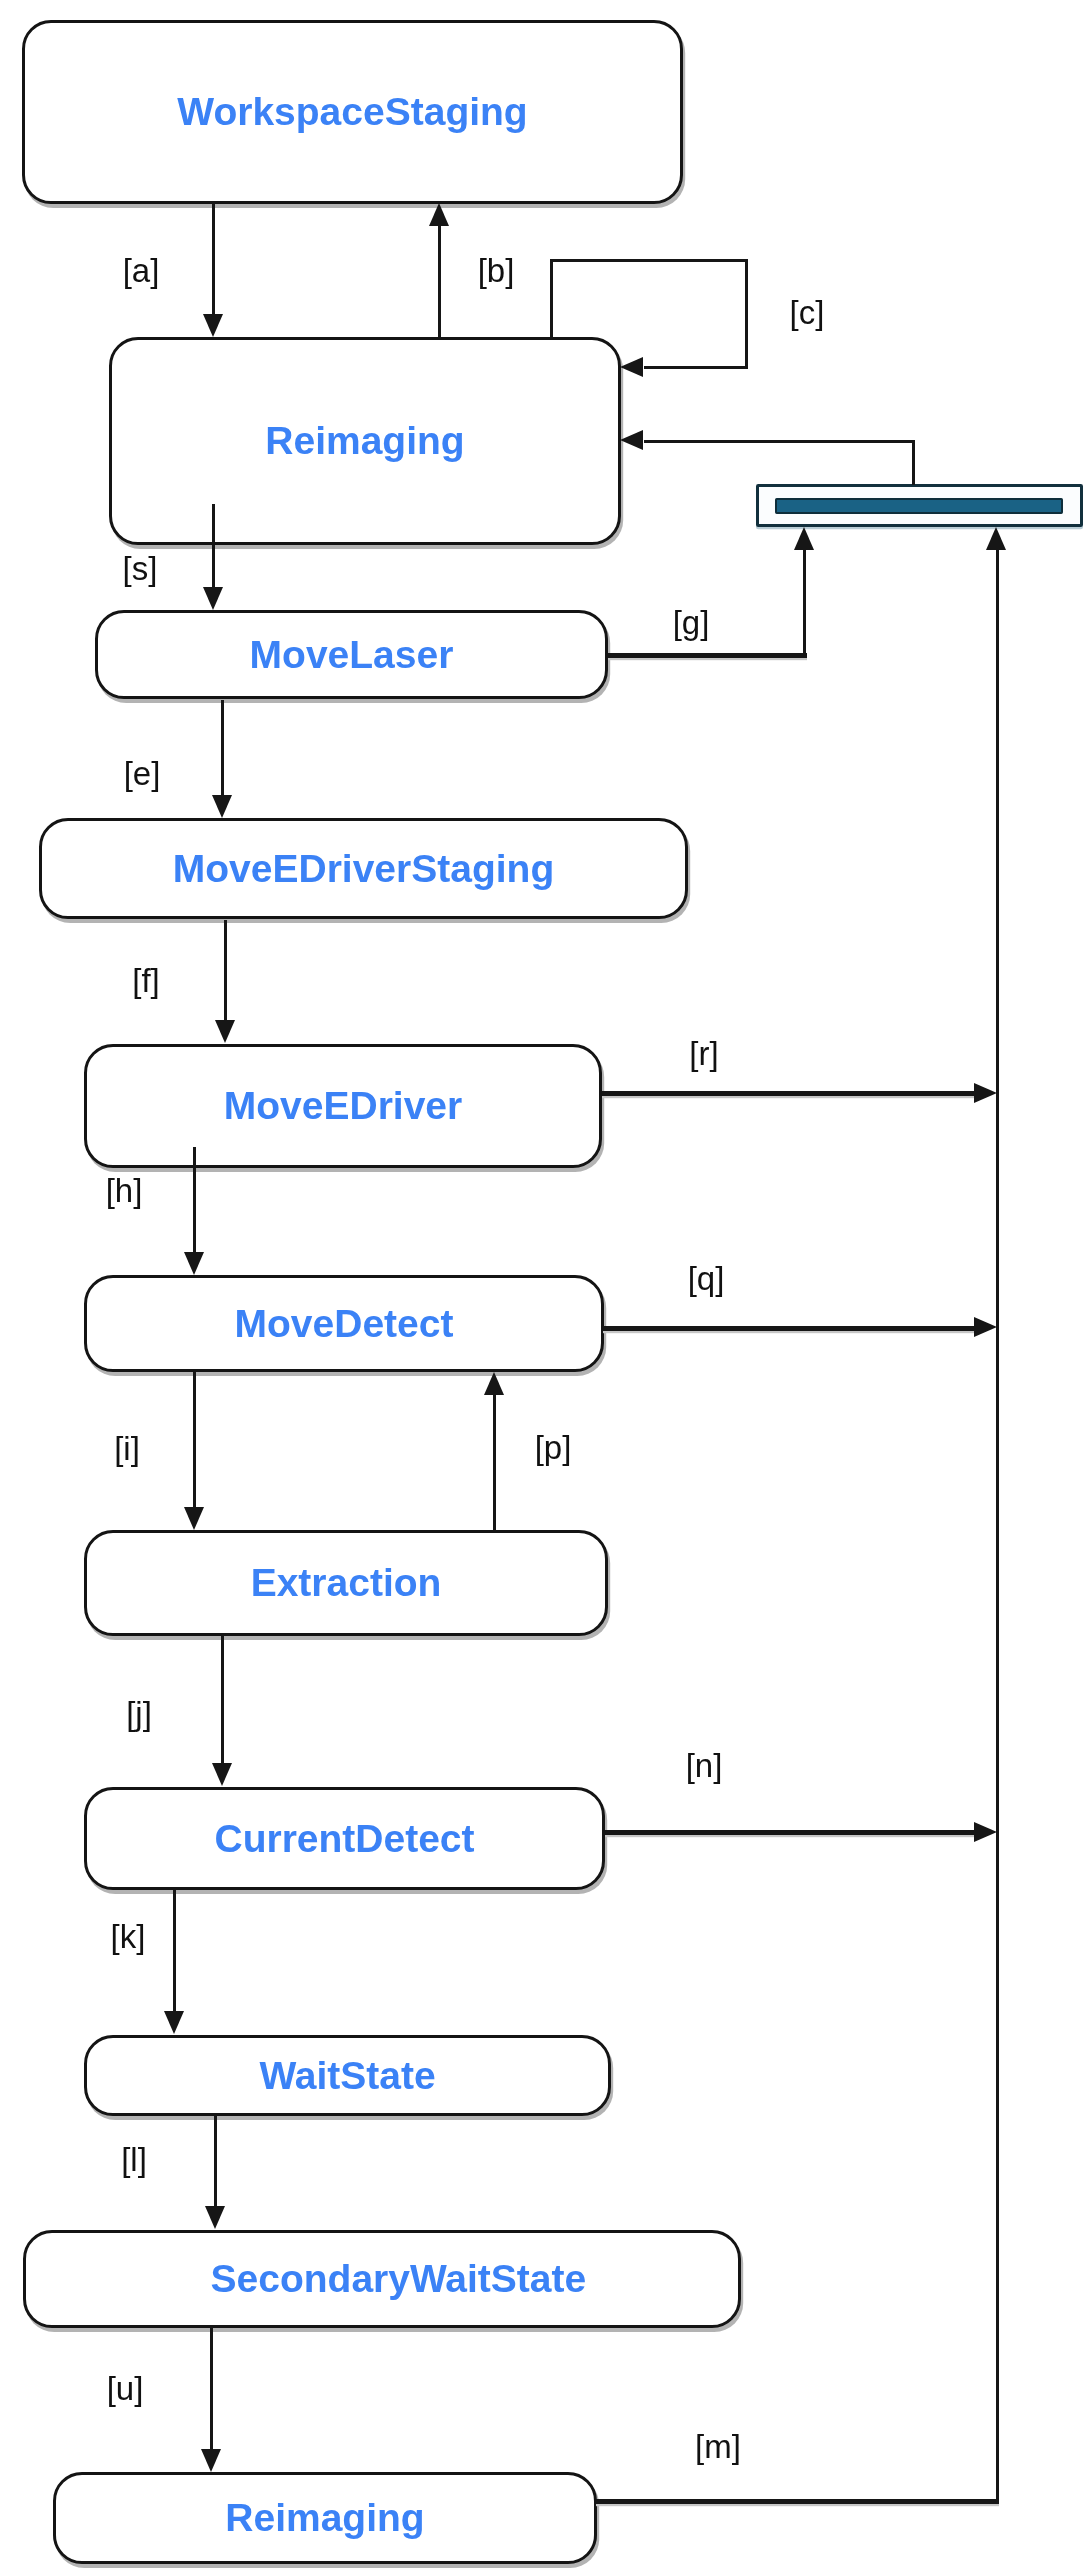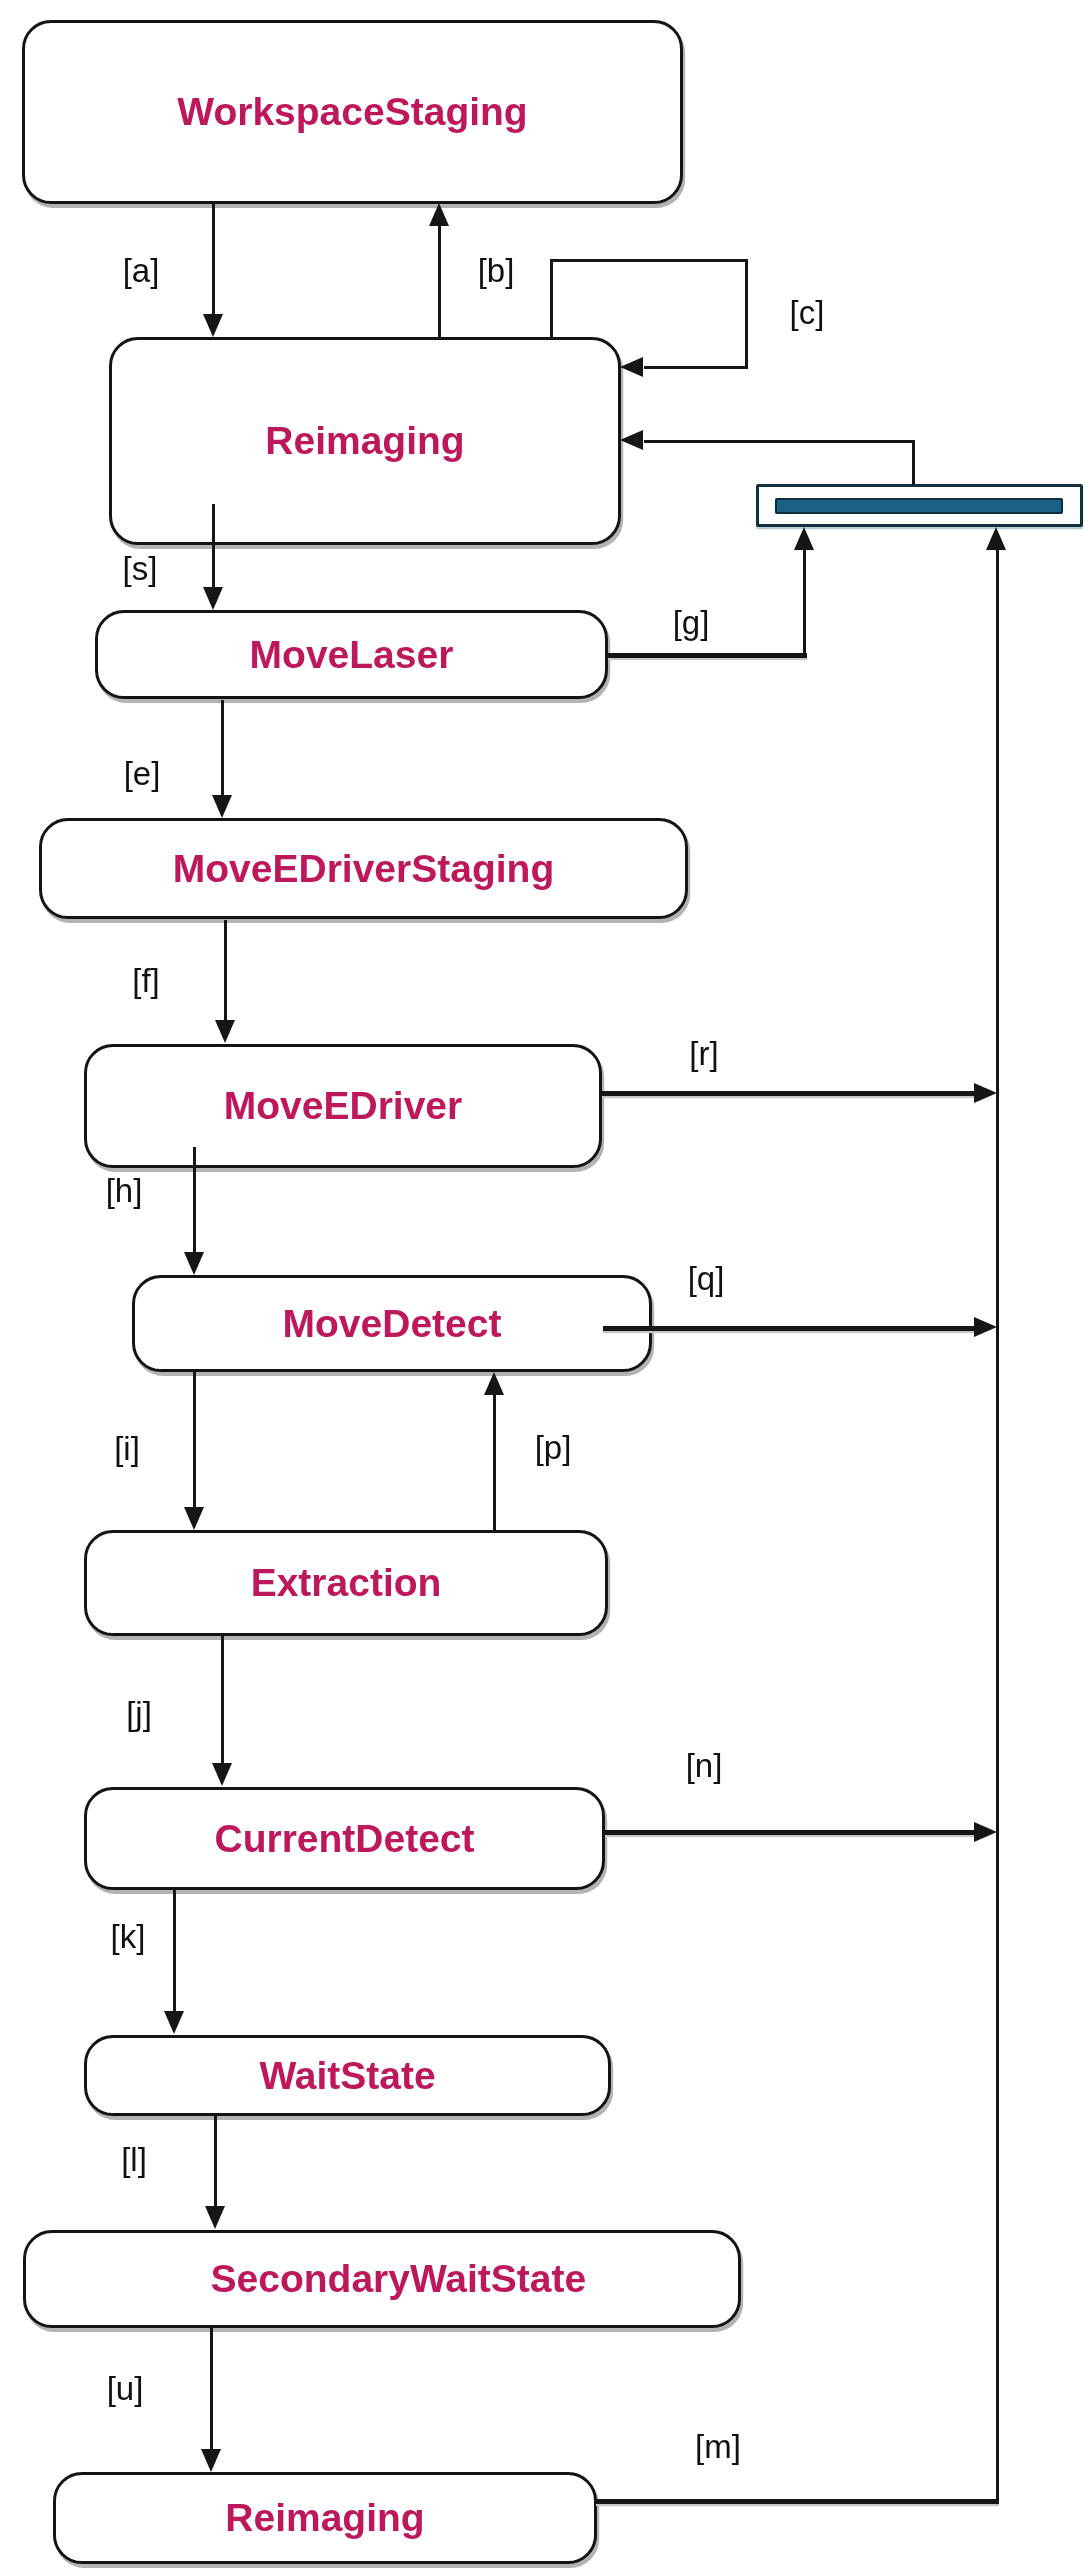--- a/index.html
+++ b/index.html
@@ -10,21 +10,21 @@
     font-family:"Liberation Sans", sans-serif;
     overflow:hidden;
   }
   .state{
     position:absolute;
     background:#ffffff;
     border:3.3px solid #141414;
     border-radius:29px;
     box-shadow:2.2px 3.9px 0 #b3b3b3;
     display:flex;align-items:center;justify-content:center;
-    font-weight:bold;font-size:39px;color:#be185d;
+    font-weight:bold;font-size:39px;color:#3b82f6;
     letter-spacing:0px;
     box-sizing:border-box;
     text-align:center;
   }
   .elabel{
     position:absolute;
     transform:translate(-50%,-50%);
     font-size:33px;color:#111;
     white-space:nowrap;
   }
@@ -68,21 +68,21 @@
   </div>
   <div class="state" style="left:95px;top:610px;width:513px;height:89px;">
     <span>MoveLaser</span>
   </div>
   <div class="state" style="left:39px;top:818px;width:649px;height:101px;">
     <span>MoveEDriverStaging</span>
   </div>
   <div class="state" style="left:84px;top:1044px;width:518px;height:124px;">
     <span>MoveEDriver</span>
   </div>
-  <div class="state" style="left:84px;top:1275px;width:520px;height:97px;margin-left:48px;">
+  <div class="state" style="left:84px;top:1275px;width:520px;height:97px;">
     <span>MoveDetect</span>
   </div>
   <div class="state" style="left:84px;top:1530px;width:524px;height:106px;">
     <span>Extraction</span>
   </div>
   <div class="state" style="left:84px;top:2035px;width:527px;height:81px;">
     <span>WaitState</span>
   </div>
   <div class="state" style="left:84px;top:1787px;width:521px;height:103px;">
     <span>CurrentDetect</span>

